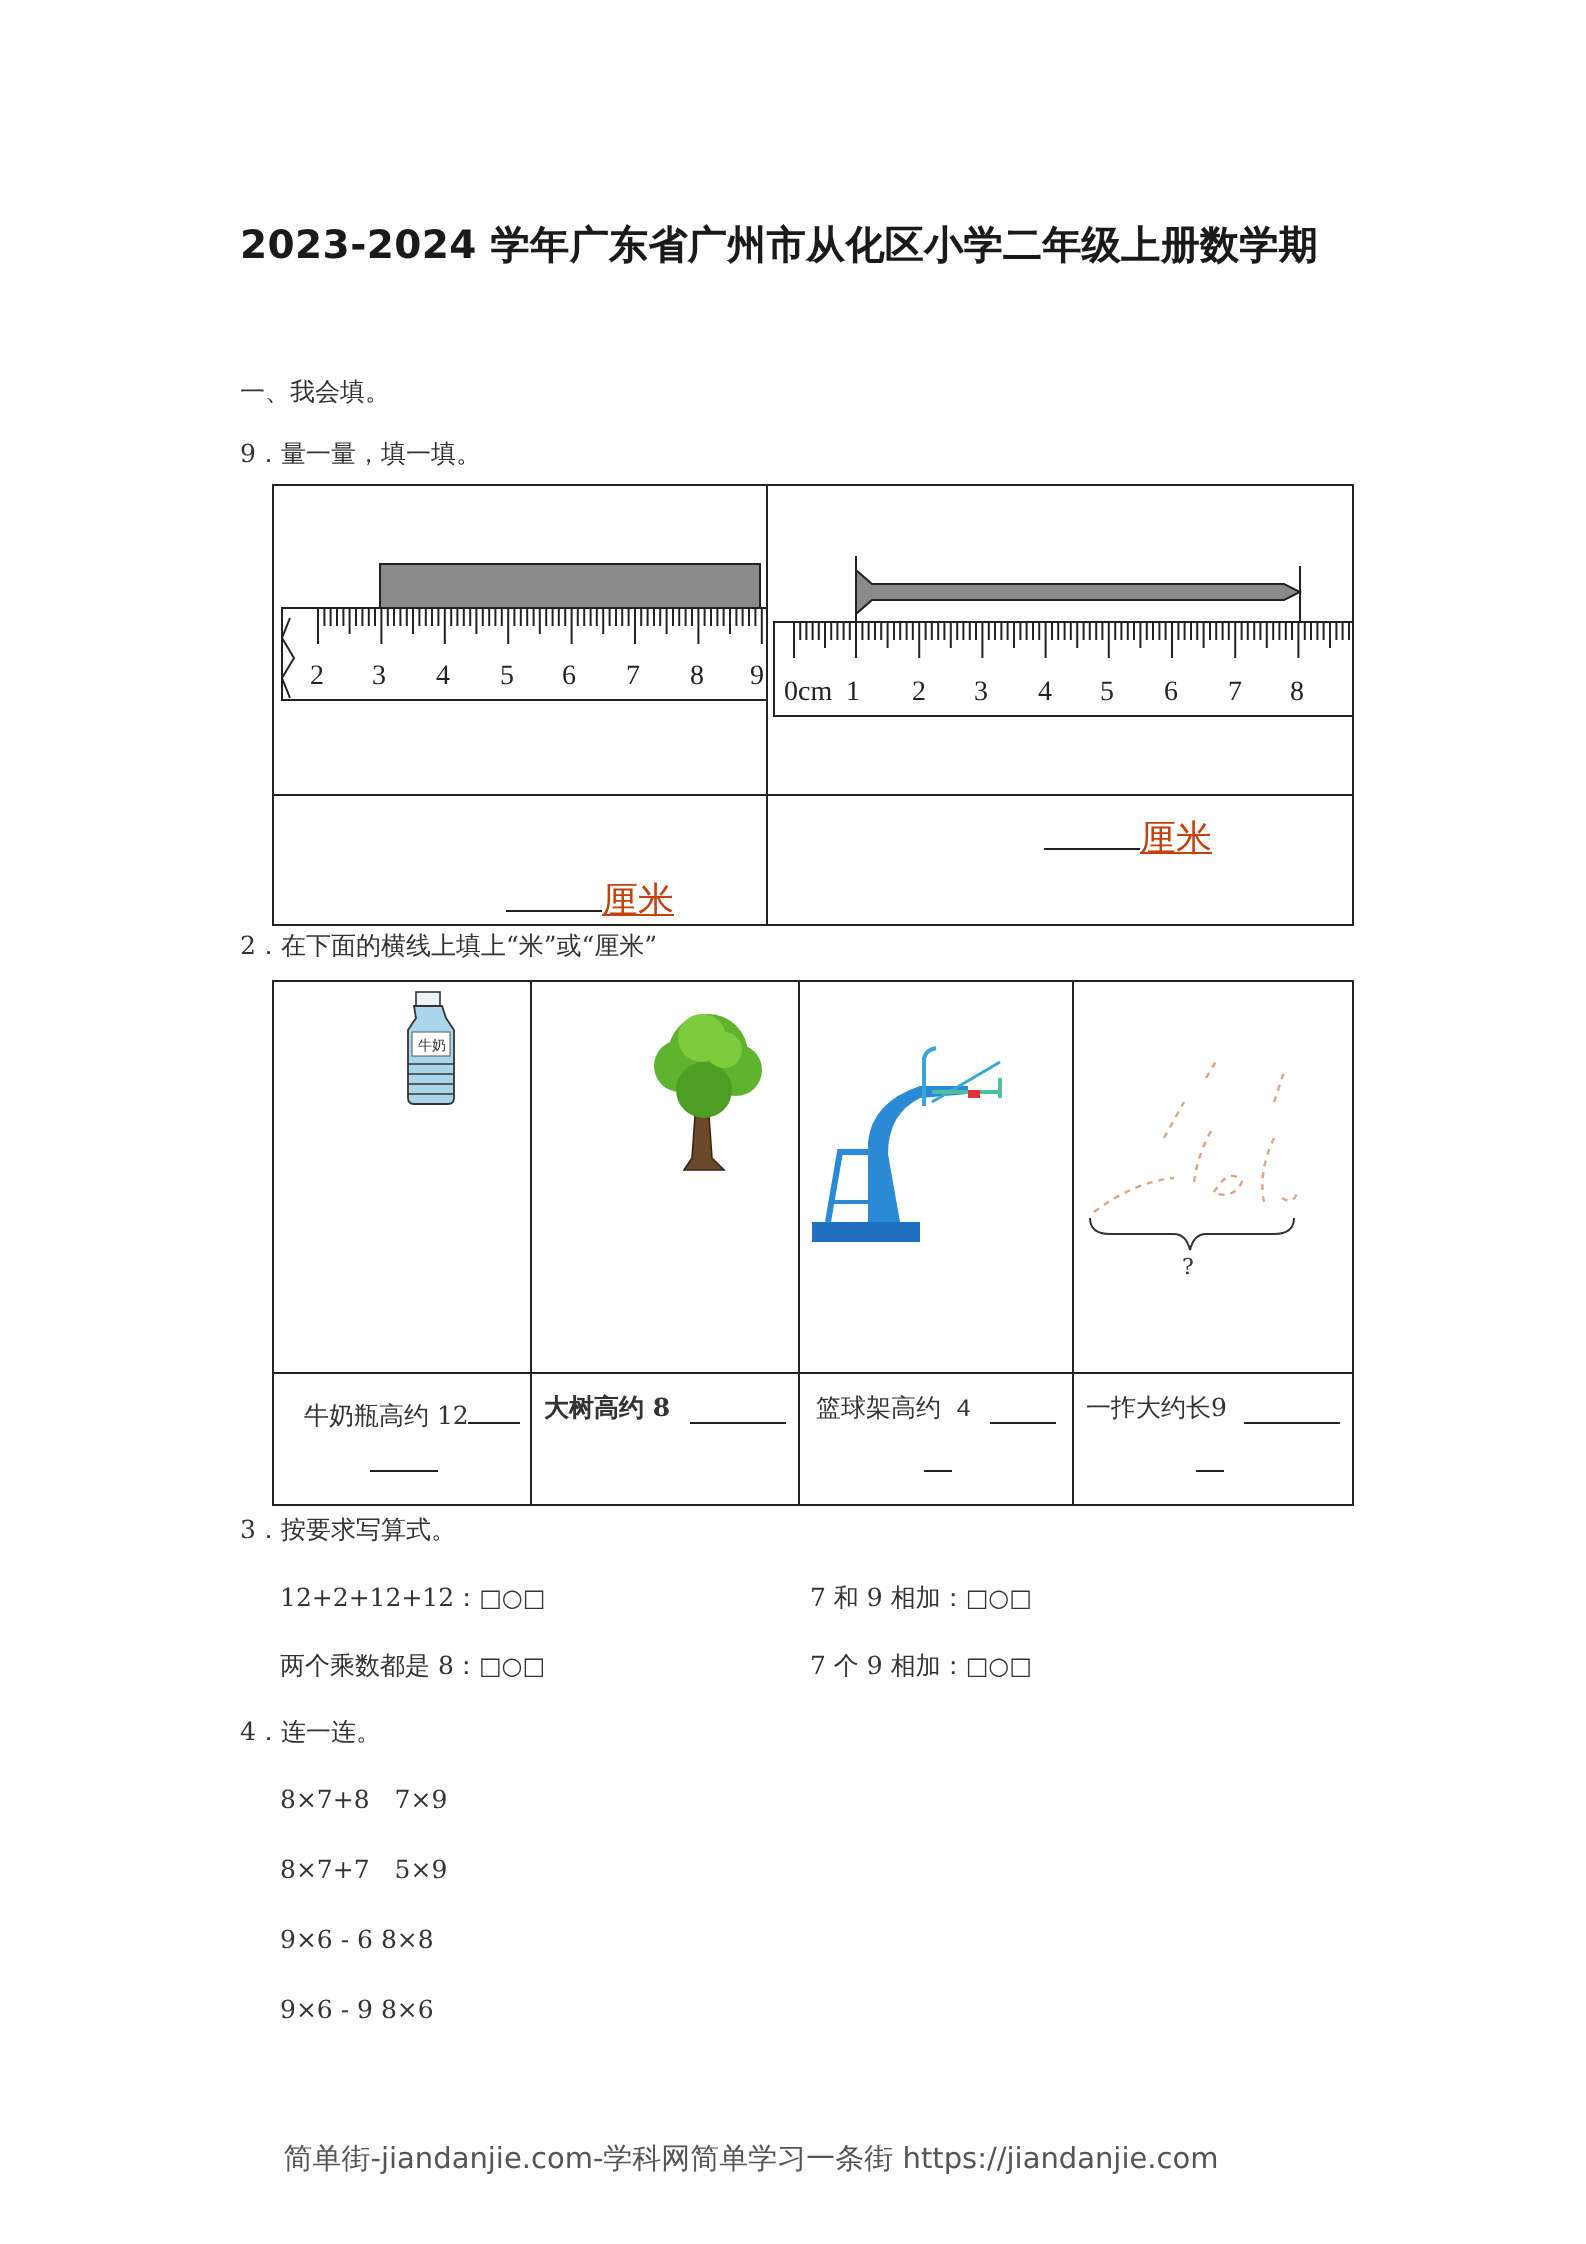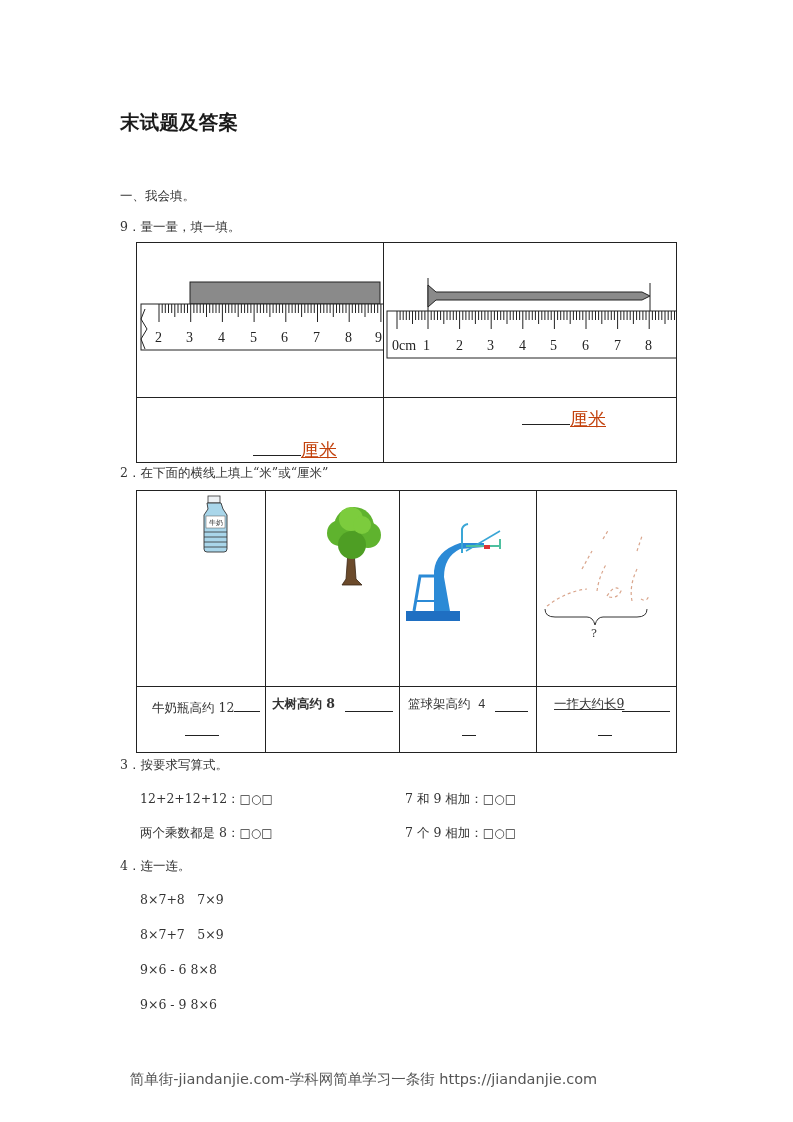--- a/index.html
+++ b/index.html
@@ -11,29 +11,29 @@
   .line { position: absolute; left: 120px; font-size: 12.5px; color: #333; white-space: nowrap; }
   .indent { left: 140px; }
   table.grid { position: absolute; border-collapse: collapse; }
   table.grid td { border: 1px solid #222; padding: 0; vertical-align: top; position: relative; }
   .t1 { left: 136px; top: 242px; width: 540px; }
   .t2 { left: 136px; top: 490px; width: 540px; }
   .blank { display: inline-block; border-bottom: 1px solid #222; height: 12px; vertical-align: baseline; }
   .unit { font-size: 18px; color: #c2410c; text-decoration: underline; }
   .ruler-text { font-family: "Liberation Serif", serif; font-size: 14px; fill: #222; }
   .cell-label { font-size: 12.5px; color: #333; position: absolute; white-space: nowrap; }
-  .footer { position: absolute; top: 1070px; left: 0; width: 727px; text-align: center;
+  .footer { position: absolute; top: 1070px; left: 12px; width: 727px; text-align: center;
             font-family: "DejaVu Sans", sans-serif; font-size: 14.5px; color: #555; }
   .sym { font-family: "DejaVu Sans", sans-serif; font-size: 12px; }
 </style>
 </head>
 <body>
 
 <div class="title">
-  <div>末试题及答案</div>
+  <div>2023-2024 学年广东省广州市从化区小学二年级上册数学期</div>
 </div>
 
 <div class="line" style="top:188px">一、我会填。</div>
 <div class="line" style="top:219px">9．量一量，填一填。</div>
 
 <table class="grid t1">
   <tbody>
       <tr style="height:150px">
     <td style="width:246px">
       <svg width="246" height="150">
@@ -315,21 +315,21 @@
     <td>
       <span class="cell-label" style="left:6px; top:9px;font-weight:bold;">大树高约 8</span>
       <span class="blank" style="position:absolute; left:79px; top:12px; width:48px"></span>
     </td>
     <td>
       <span class="cell-label" style="left:8px; top:9px;font-family:Liberation Mono, monospace;">篮球架高约 4</span>
       <span class="blank" style="position:absolute; left:95px; top:12px; width:33px"></span>
       <span class="blank" style="position:absolute; left:62px; top:36px; width:14px"></span>
     </td>
     <td>
-      <span class="cell-label" style="left:17px; top:9px;text-decoration:underline;">一拃大约长9</span>
+      <span class="cell-label" style="left:6px; top:9px;">一拃大约长9</span>
       <span class="blank" style="position:absolute; left:85px; top:12px; width:48px"></span>
       <span class="blank" style="position:absolute; left:61px; top:36px; width:14px"></span>
     </td>
   </tr>
 </tbody>
   </table>
 
 <div class="line" style="top:757px">3．按要求写算式。</div>
 <div class="line indent" style="top:791px">
   <span>12+2+12+12：</span><span class="sym">□○□</span>

